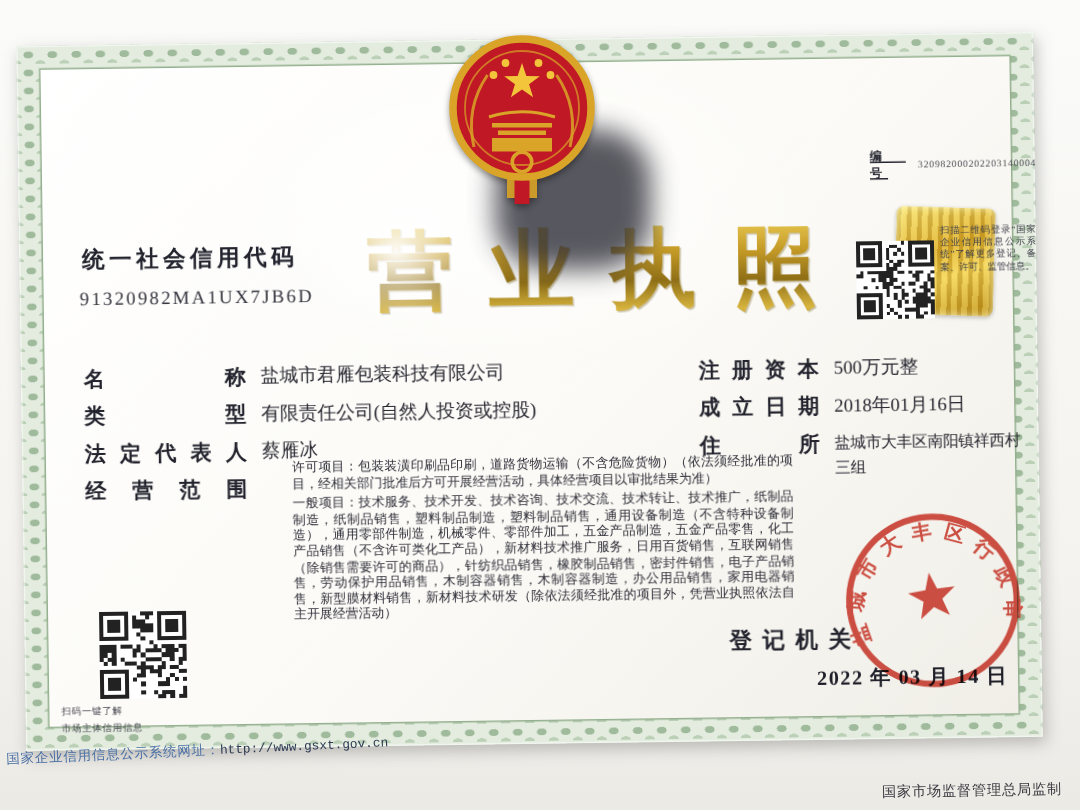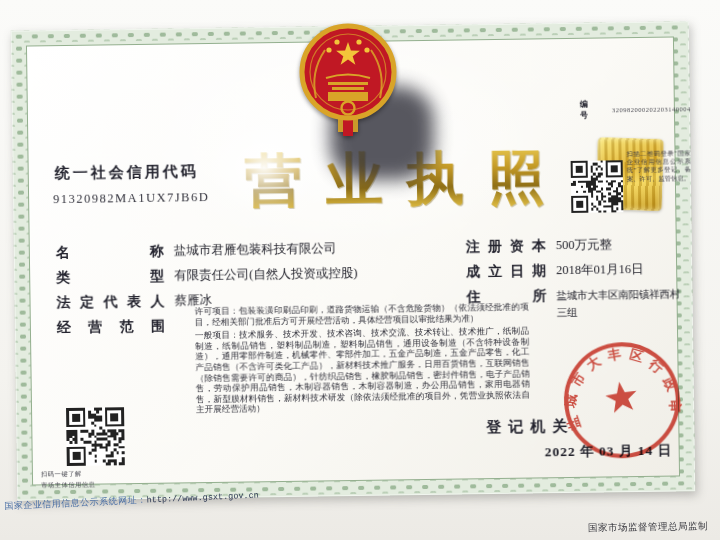--- a/index.html
+++ b/index.html
@@ -99,21 +99,21 @@
 
 <div>
 
   <div class="cert">
     <div class="cert-inner">
 
       <div class="abs hei credit-label">统一社会信用代码</div>
       <div class="abs song credit-code">91320982MA1UX7JB6D</div>
 
       <div class="abs serial">
-        <span class="hei" style="font-size:8px;letter-spacing:4px;">编　号</span>
+        <span class="hei" style="font-size:8px;letter-spacing:4px;text-decoration:underline;">编　号</span>
         <span class="num">320982000202203140004</span>
       </div>
 
       <div class="abs title">营业执照</div>
 
       <div class="abs hologram"></div>
 
       <div class="abs qr qr-right"><svg viewBox="0 0 21 21" width="100%" height="100%" shape-rendering="crispEdges">
             <rect width="21" height="21" fill="#fff"></rect>
             <rect x="12" y="0" width="1" height="1" fill="#222"></rect>

